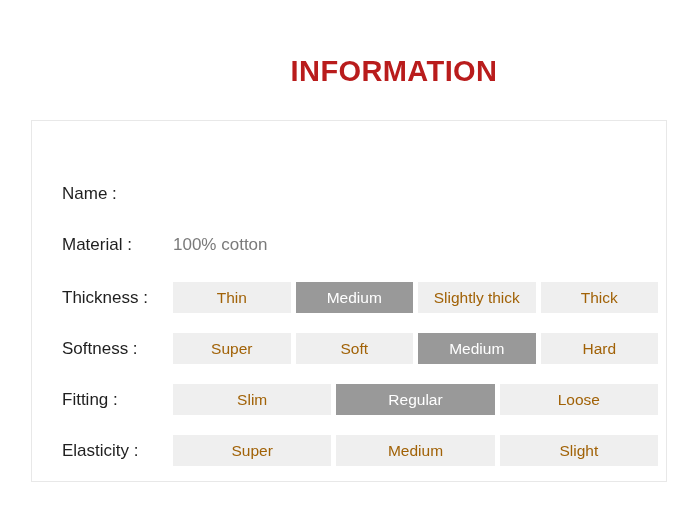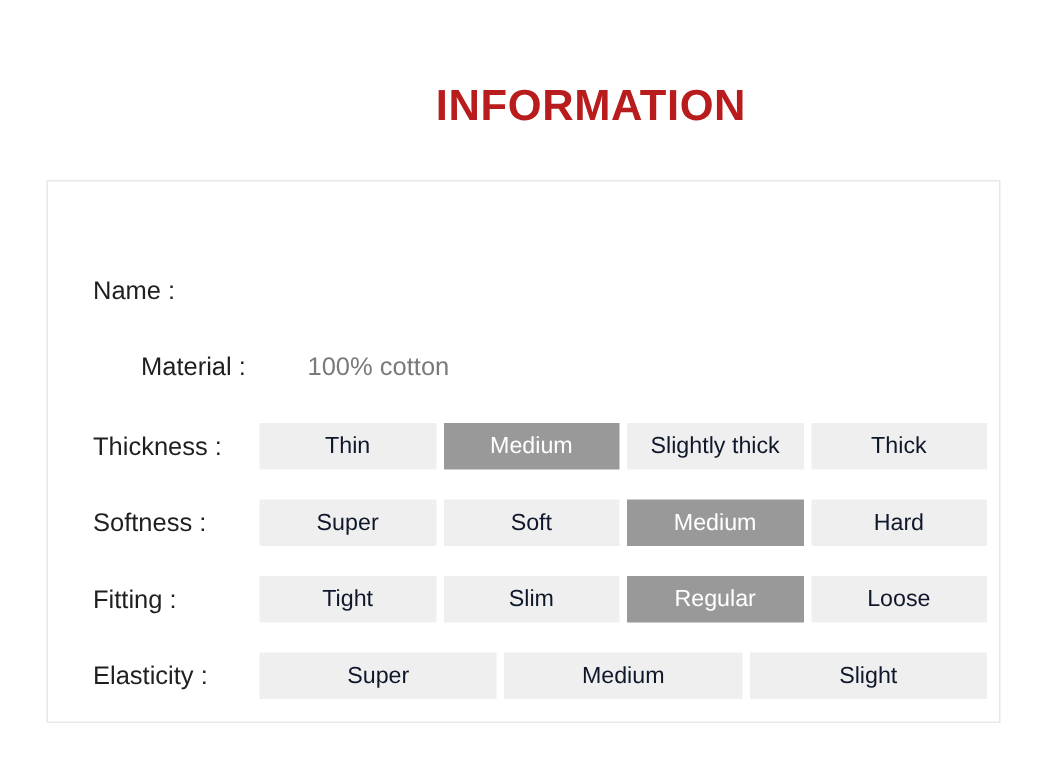--- a/index.html
+++ b/index.html
@@ -70,21 +70,21 @@
     color: #1f1f1f;
     line-height: 22px;
   }
   .text-row .row-value {
     font-size: 17px;
     color: #7a7a7a;
     line-height: 22px;
   }
 
   #text-row-0 { top: 62px; }
-  #text-row-1 { top: 113px; margin-left: 32px; }
+  #text-row-1 { top: 113px; }
 
   
   .option-row {
     position: absolute;
     left: 30px;
     width: 596px;
     height: 31px;
     display: flex;
     align-items: center;
   }
@@ -106,21 +106,21 @@
     flex: 1 1 auto;
     display: flex;
     gap: 5px;
     height: 31px;
   }
 
   .option-cell {
     flex: 1 1 0;
     height: 31px;
     background: #efefef;
-    color: #0f172a;
+    color: #a16207;
     font-size: 15.5px;
     line-height: 31px;
     text-align: center;
     white-space: nowrap;
     overflow: hidden;
     user-select: none;
   }
   .option-cell.selected {
     background: #999999;
     color: #ffffff;
@@ -161,21 +161,20 @@
           <div class="option-cell">Super</div>
           <div class="option-cell">Soft</div>
           <div class="option-cell selected">Medium</div>
           <div class="option-cell">Hard</div>
         </div>
       </div>
 
       <div class="option-row" id="option-row-2">
         <span class="row-label">Fitting :</span>
         <div class="options">
-          <div class="option-cell">Tight</div>
           <div class="option-cell">Slim</div>
           <div class="option-cell selected">Regular</div>
           <div class="option-cell">Loose</div>
         </div>
       </div>
 
       <div class="option-row" id="option-row-3">
         <span class="row-label">Elasticity :</span>
         <div class="options">
           <div class="option-cell">Super</div>

